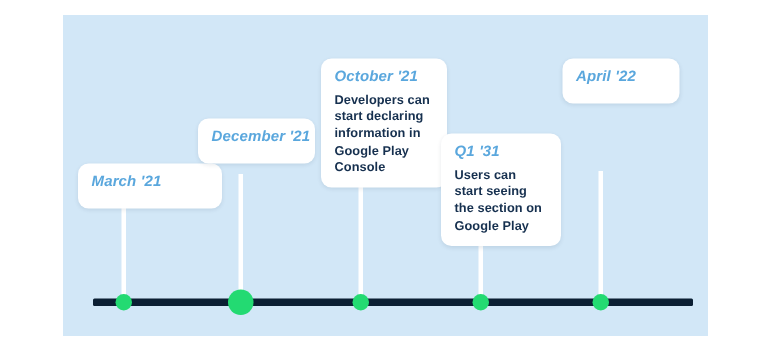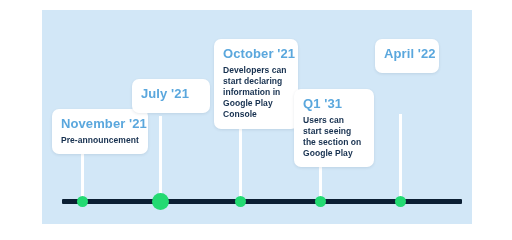--- a/index.html
+++ b/index.html
@@ -53,27 +53,28 @@
   
   .card {
     position: absolute;
     background: #ffffff;
     border-radius: 7px;
     box-shadow: 0 1px 3px rgba(10, 40, 70, 0.10);
     padding: 7px 9px 8px 9px;
     box-sizing: border-box;
   }
   .card-date {
-    font-size: 13px;
+    font-size: 10px;
     font-weight: 700;
     color: #5aa7dd;
     line-height: 1.2;
     margin-bottom: 3px;
     letter-spacing: 0.1px;
     white-space: nowrap;
+    font-style: italic;
   }
   .card-text {
     font-size: 8.5px;
     font-weight: 700;
     color: #16304f;
     line-height: 1.32;
     letter-spacing: 0.05px;
   }
 </style>
 </head>
@@ -92,32 +93,31 @@
     </div>
   <div id="dots-layer">
       <div class="dot" style="width: 11px; height: 11px; left: 34.5px; top: 185.5px; background: rgb(35, 218, 114);"></div>
       <div class="dot" style="width: 17px; height: 17px; left: 109.5px; top: 182.5px; background: rgb(35, 218, 114);"></div>
       <div class="dot" style="width: 11px; height: 11px; left: 192.5px; top: 185.5px; background: rgb(35, 218, 114);"></div>
       <div class="dot" style="width: 11px; height: 11px; left: 272.5px; top: 185.5px; background: rgb(35, 218, 114);"></div>
       <div class="dot" style="width: 11px; height: 11px; left: 352.5px; top: 185.5px; background: rgb(35, 218, 114);"></div>
     </div>
   <div id="cards-layer">
       <div class="card" style="left: 10px; top: 99px; width: 96px;">
-        <div class="card-date">November '21</div>
-        <div class="card-text">Pre-announcement</div>
+        <div class="card-date">March '21</div>
       </div>
       <div class="card" style="left: 90px; top: 69px; width: 78px;">
-        <div class="card-date">July '21</div>
+        <div class="card-date">December '21</div>
       </div>
       <div class="card" style="left: 172px; top: 29px; width: 84px;">
         <div class="card-date">October '21</div>
         <div class="card-text">Developers can<br>start declaring<br>information in<br>Google Play<br>Console</div>
       </div>
       <div class="card" style="left: 252px; top: 79px; width: 80px;">
         <div class="card-date">Q1 '31</div>
         <div class="card-text">Users can<br>start seeing<br>the section on<br>Google Play</div>
       </div>
-      <div class="card" style="left: 333px; top: 29px; width: 64px;">
+      <div class="card" style="left: 333px; top: 29px; width: 78px;">
         <div class="card-date">April '22</div>
       </div>
     </div>
 
 </div>
 
 </body></html>

